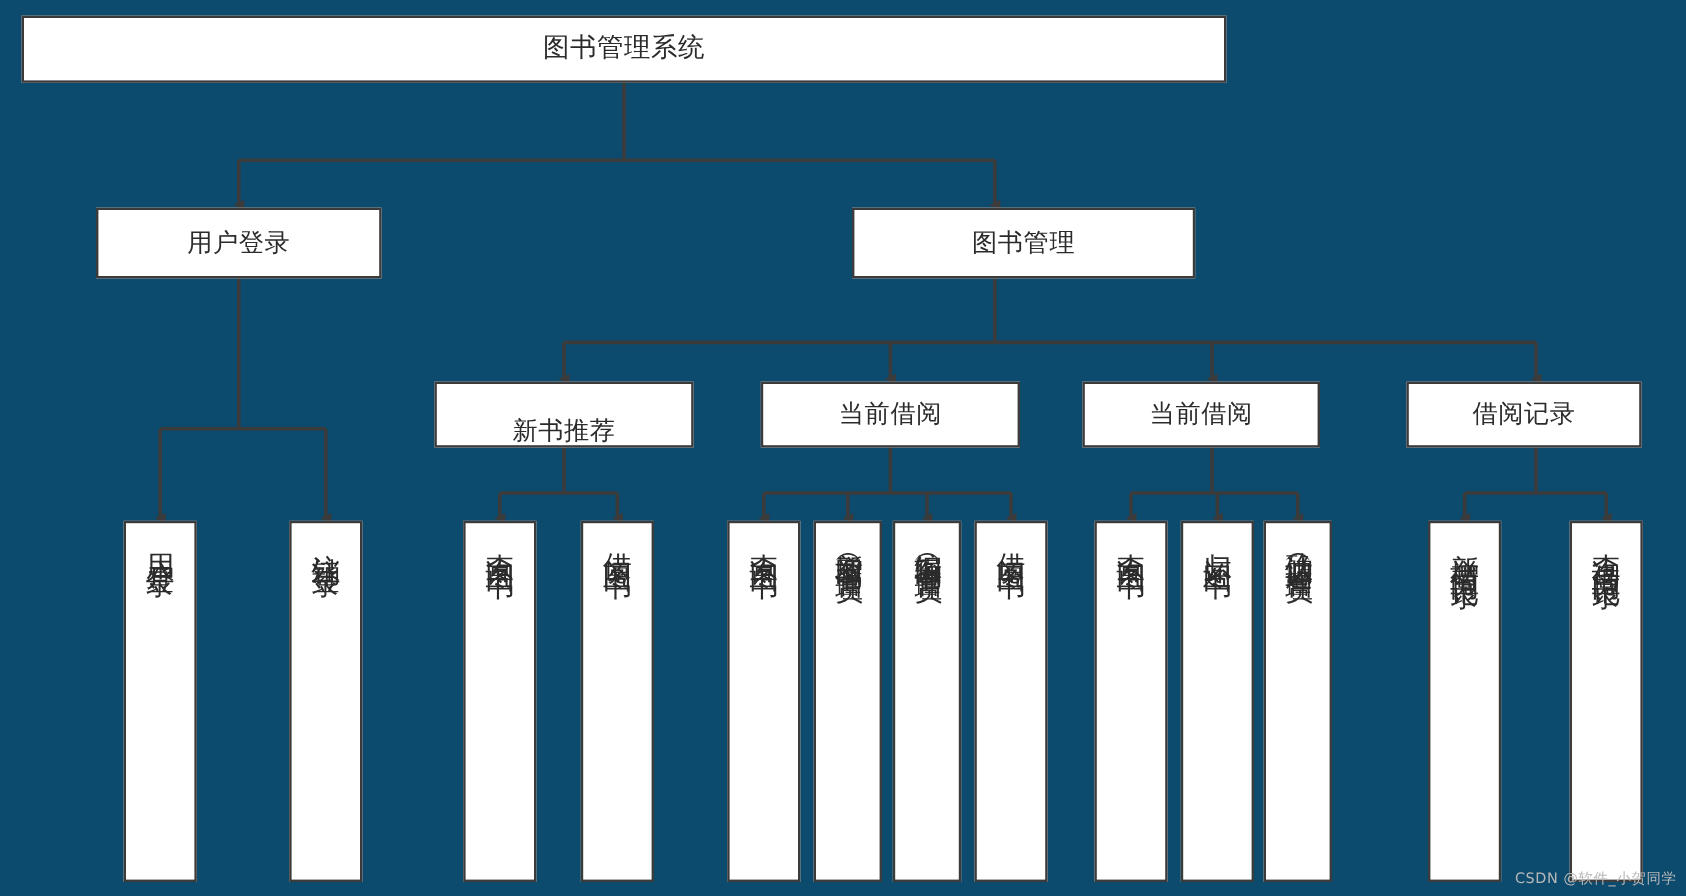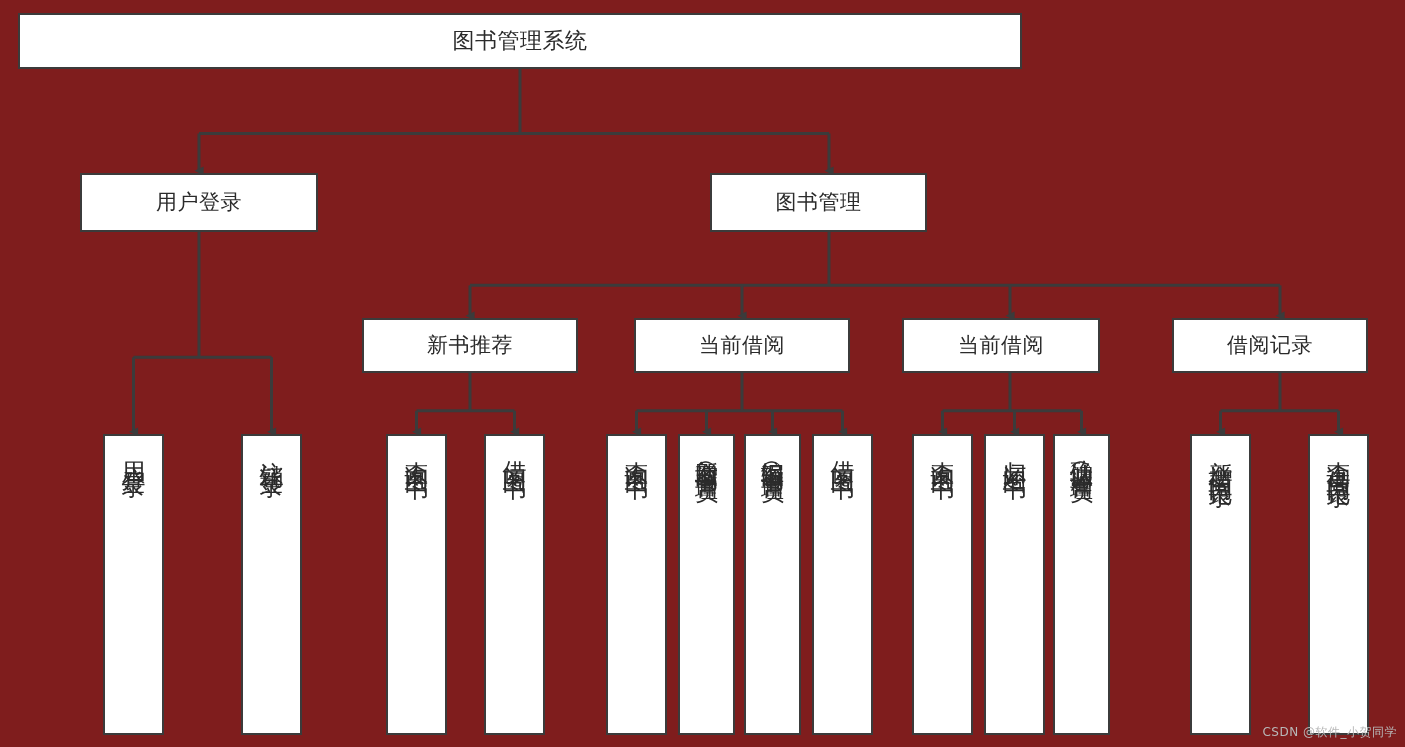--- a/index.html
+++ b/index.html
@@ -8,21 +8,21 @@
     padding: 0;
     background: #ffffff;
   }
   body {
     font-family: "DejaVu Sans", "Liberation Sans", sans-serif;
   }
   #canvas {
     position: relative;
     width: 1405px;
     height: 747px;
-    background: #7f1d1d;
+    background: #0c4a6e;
     overflow: hidden;
   }
   #edges {
     position: absolute;
     left: 0;
     top: 0;
     width: 1405px;
     height: 747px;
     pointer-events: none;
   }
@@ -122,24 +122,24 @@
       </g>
   </svg>
 
   <div id="nodes">
       <div class="node h root" style="left: 18px; top: 13px; width: 1004px; height: 56px; border-color: rgb(59, 59, 59); color: rgb(43, 43, 43);">
         <span class="label">图书管理系统</span>
       </div>
       <div class="node h" style="left: 80px; top: 173px; width: 238px; height: 59px; border-color: rgb(59, 59, 59); color: rgb(43, 43, 43);">
         <span class="label">用户登录</span>
       </div>
-      <div class="node h" style="left: 710px; top: 173px; width: 217px; height: 59px; border-color: rgb(59, 59, 59); color: rgb(43, 43, 43);">
+      <div class="node h" style="left: 710px; top: 173px; width: 286px; height: 59px; border-color: rgb(59, 59, 59); color: rgb(43, 43, 43);">
         <span class="label">图书管理</span>
       </div>
-      <div class="node h" style="left: 362px; top: 318px; width: 216px; height: 55px; border-color: rgb(59, 59, 59); color: rgb(43, 43, 43);">
+      <div class="node h" style="left: 362px; top: 318px; width: 216px; height: 55px; border-color: rgb(59, 59, 59); color: rgb(43, 43, 43); align-items: flex-end;">
         <span class="label">新书推荐</span>
       </div>
       <div class="node h" style="left: 634px; top: 318px; width: 216px; height: 55px; border-color: rgb(59, 59, 59); color: rgb(43, 43, 43);">
         <span class="label">当前借阅</span>
       </div>
       <div class="node h" style="left: 902px; top: 318px; width: 198px; height: 55px; border-color: rgb(59, 59, 59); color: rgb(43, 43, 43);">
         <span class="label">当前借阅</span>
       </div>
       <div class="node h" style="left: 1172px; top: 318px; width: 196px; height: 55px; border-color: rgb(59, 59, 59); color: rgb(43, 43, 43);">
         <span class="label">借阅记录</span>

